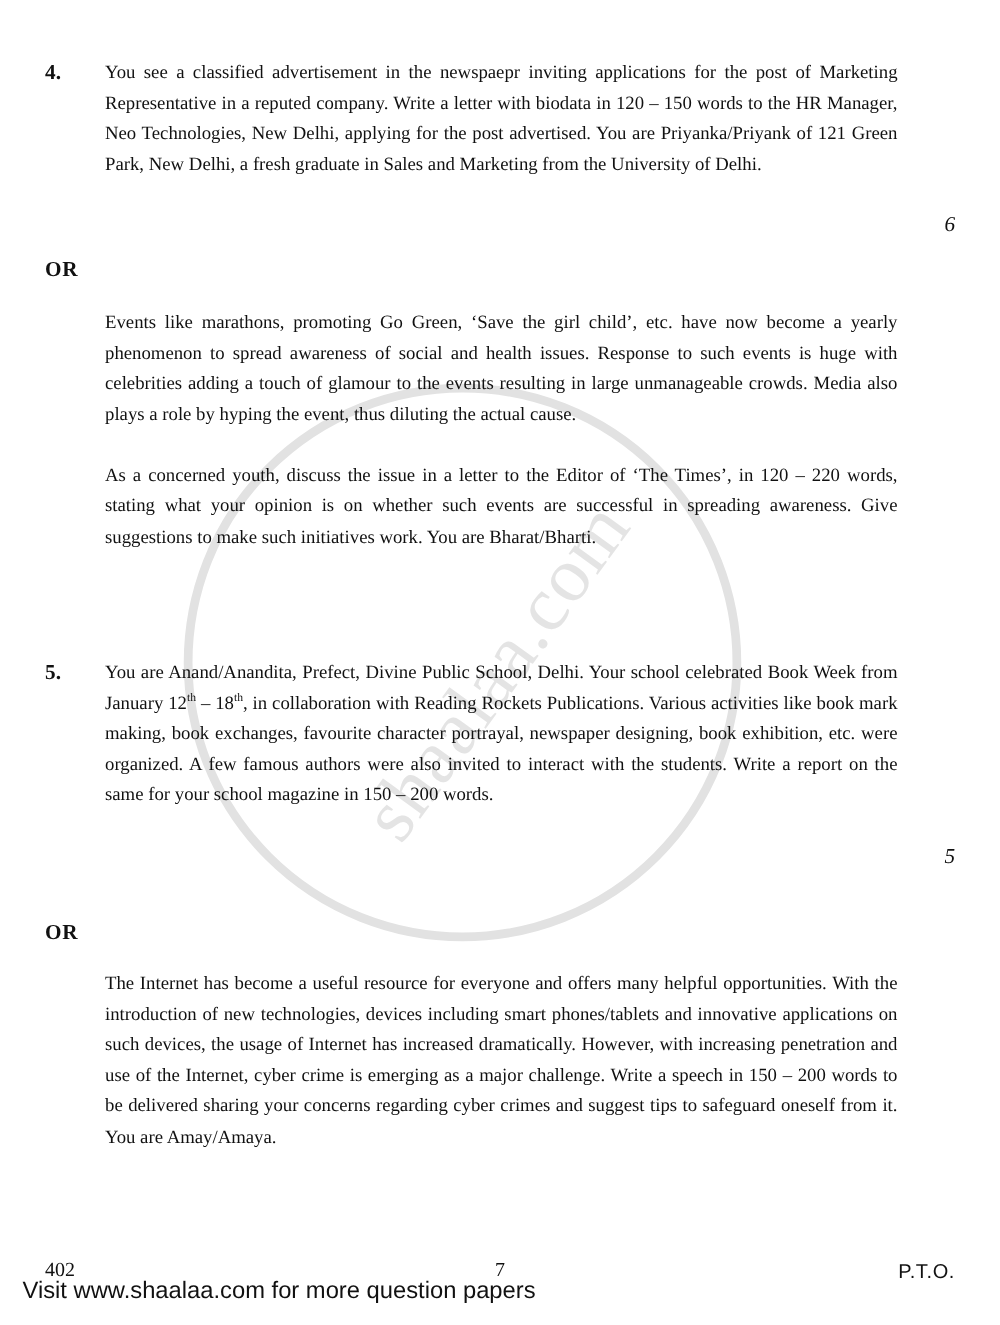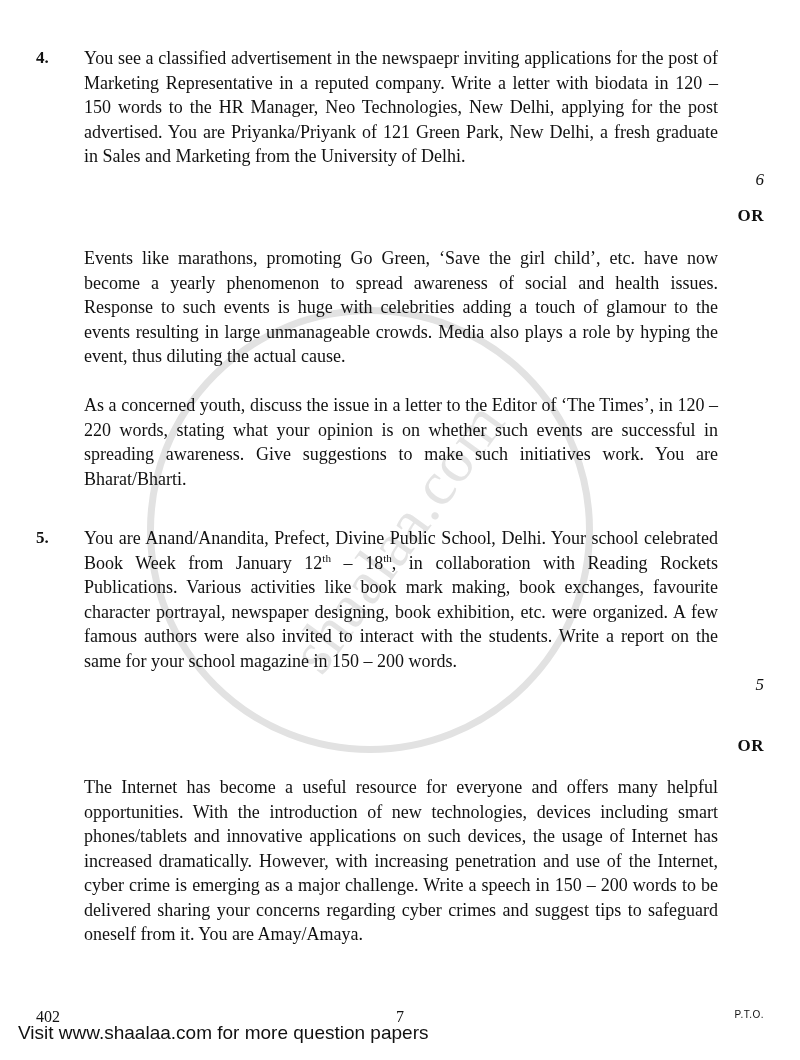--- a/index.html
+++ b/index.html
@@ -73,41 +73,41 @@
     font-weight: bold;
     font-size: 17px;
     line-height: 24.5px;
   }
   .qbody {
     margin-left: 48px;
     margin-right: 46px;
   }
   p.para {
     margin: 0;
-    font-size: 18px;
+    font-size: 15px;
     line-height: 24.5px;
     text-align: justify;
     text-justify: inter-word;
     hyphens: none;
   }
   p.para.lastline-natural {
     text-align-last: left;
   }
   .mark {
     position: absolute;
     right: 0;
     font-style: italic;
     font-size: 17px;
     line-height: 24.5px;
   }
   .or {
     position: absolute;
     left: 0;
     right: 0;
-    text-align: right;
+    text-align: left;
     font-weight: bold;
     font-size: 17px;
     letter-spacing: 0.5px;
   }
   sup {
     font-size: 0.62em;
     vertical-align: super;
     line-height: 0;
   }
 
@@ -125,21 +125,21 @@
     top: 1008px;
     text-align: center;
     font-size: 16px;
     z-index: 2;
   }
   #footer-pto {
     position: absolute;
     right: 36px;
     top: 1009px;
     font-family: "Liberation Sans", "DejaVu Sans", sans-serif;
-    font-size: 10px;
+    font-size: 16px;
     letter-spacing: 0.5px;
     z-index: 3;
   }
   #footer-watermark {
     position: absolute;
     left: 18px;
     top: 1022px;
     font-family: "Liberation Sans", "DejaVu Sans", sans-serif;
     font-size: 19px;
     color: #111;

